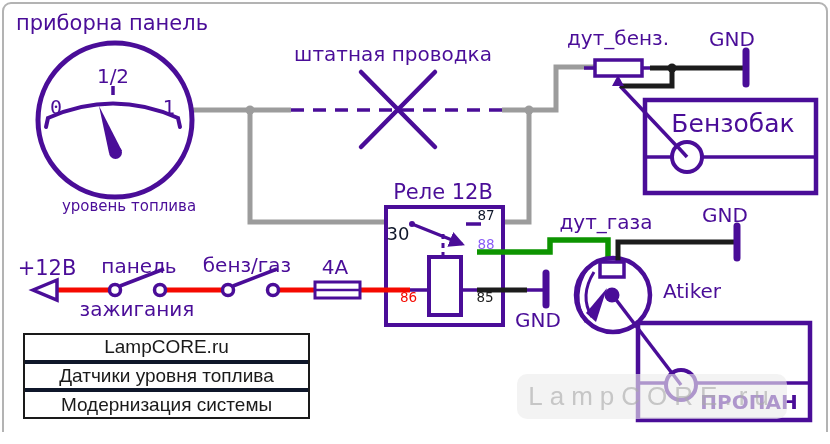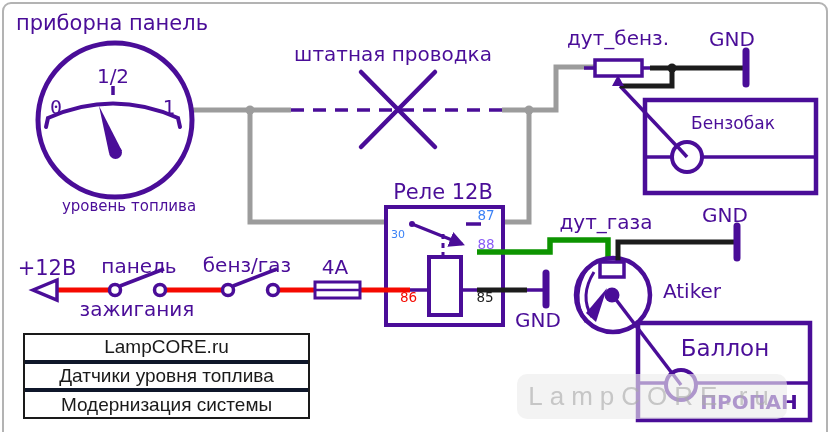--- a/index.html
+++ b/index.html
@@ -3,21 +3,21 @@
 <meta charset="utf-8">
 <style>
   html,body{margin:0;padding:0;background:#fff;}
   #stage{position:relative;width:830px;height:432px;background:#fff;overflow:hidden;
          font-family:"DejaVu Sans",sans-serif;}
   .frame{position:absolute;left:2px;top:2px;width:822px;height:436px;
          border:2px solid #b3b3b3;border-radius:9px;pointer-events:none;}
   svg.diagram{position:absolute;left:0;top:0;}
   .lbl{position:absolute;transform:translate(-50%,-50%);white-space:nowrap;
        color:#4A0D98;line-height:1;}
-  .lbl.gray{color:#3b82f6;} .lbl.green{color:#8b5cf6;} .lbl.red{color:#F50A00;padding-left:21px;}
+  .lbl.gray{color:#0f172a;} .lbl.green{color:#8b5cf6;} .lbl.red{color:#F50A00;padding-left:21px;}
   .lbl.black{color:#1c1c1c;} .lbl.bold{font-weight:bold;}
   .mono{font-family:"DejaVu Sans Mono",monospace;}
   
   #legend{position:absolute;left:23px;top:333px;width:287px;height:86px;
           border:2px solid #1a1a1a;background:#fff;box-sizing:border-box;
           display:flex;flex-direction:column;font-family:"Liberation Sans",sans-serif;}
   #legend .row{flex:1;display:flex;align-items:center;justify-content:center;
                font-size:19px;color:#1a1a1a;border-top:4px solid #0f172a;}
   #legend .row:first-child{border-top:none;}
   
@@ -124,35 +124,34 @@
 
   <div class="lbl" style="left:112px;top:23px;font-size:21px">приборна панель</div>
   <div class="lbl" style="left:129px;top:206px;font-size:15px">уровень топлива</div>
   <div class="lbl" style="left:113px;top:76px;font-size:20px">1/2</div>
   <div class="lbl mono" style="left:56px;top:107px;font-size:20px">0</div>
   <div class="lbl" style="left:169px;top:107px;font-size:20px">1</div>
 
   <div class="lbl" style="left:393px;top:54px;font-size:20px">штатная проводка</div>
 
   <div class="lbl" style="left:443px;top:192px;font-size:21px">Реле 12В</div>
-  <div class="lbl gray" style="left:398px;top:234px;font-size:11px">30</div>
+  <div class="lbl gray" style="left:398px;top:234px;font-size:18px">30</div>
   <div class="lbl gray" style="left:486px;top:216px;font-size:13.5px">87</div>
   <div class="lbl green" style="left:486px;top:245px;font-size:13.5px">88</div>
   <div class="lbl red" style="left:398px;top:298px;font-size:13.5px">86</div>
   <div class="lbl black" style="left:485px;top:298px;font-size:13.5px">85</div>
   <div class="lbl" style="left:538px;top:320px;font-size:20px">GND</div>
 
   <div class="lbl" style="left:618px;top:38px;font-size:20px">дут_бенз.</div>
   <div class="lbl" style="left:732px;top:39px;font-size:20px">GND</div>
-  <div class="lbl" style="left:733px;top:123px;font-size:17px">Бензобак</div>
+  <div class="lbl" style="left:733px;top:123px;font-size:25px">Бензобак</div>
 
   <div class="lbl" style="left:606px;top:222px;font-size:20px">дут_газа</div>
   <div class="lbl" style="left:725px;top:215px;font-size:20px">GND</div>
   <div class="lbl" style="left:692px;top:291px;font-size:20px">Atiker</div>
-  <div class="lbl" style="left:725px;top:348px;font-size:23px">Баллон</div>
   <div class="lbl bold" style="left:749px;top:402px;font-size:20px">ПРОПАН</div>
 
   <div class="lbl" style="left:47px;top:268px;font-size:21px">+12В</div>
   <div class="lbl" style="left:139px;top:266px;font-size:20px">панель</div>
   <div class="lbl" style="left:137px;top:309px;font-size:20px">зажигания</div>
   <div class="lbl" style="left:247px;top:265px;font-size:20px">бенз/газ</div>
   <div class="lbl" style="left:335px;top:267px;font-size:20px">4А</div>
 
   <div id="legend">
     <div class="row">LampCORE.ru</div>

